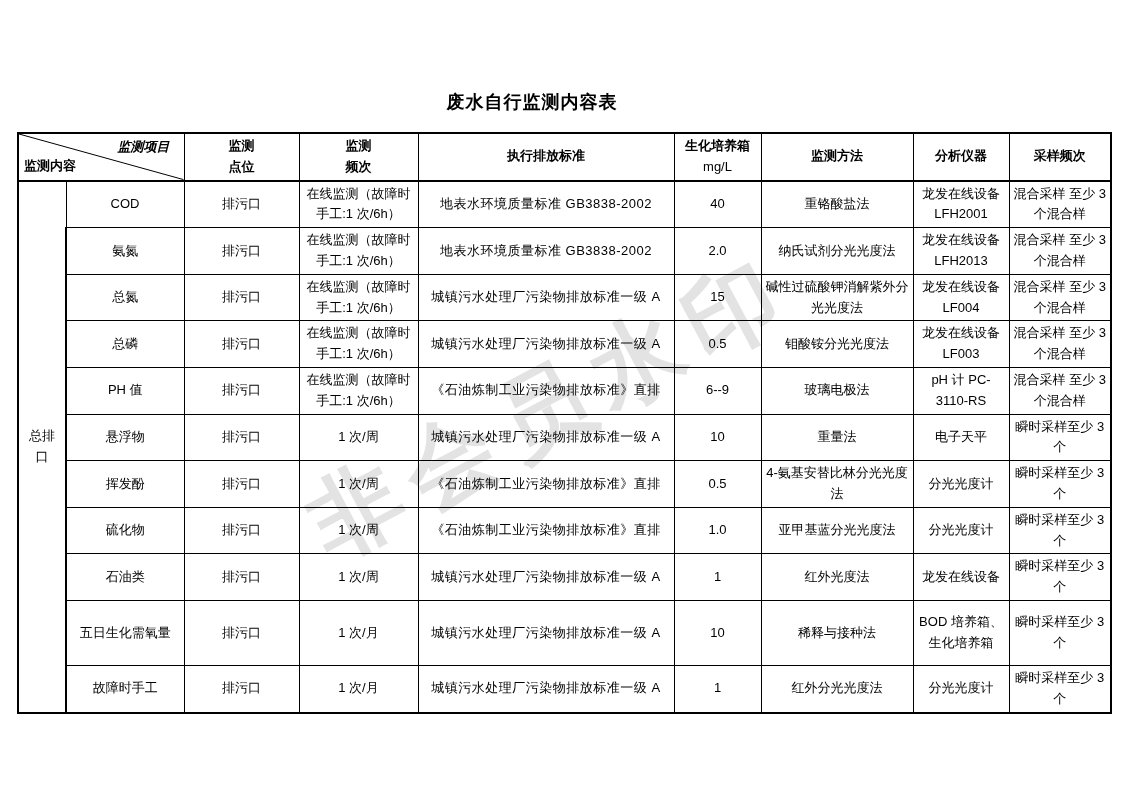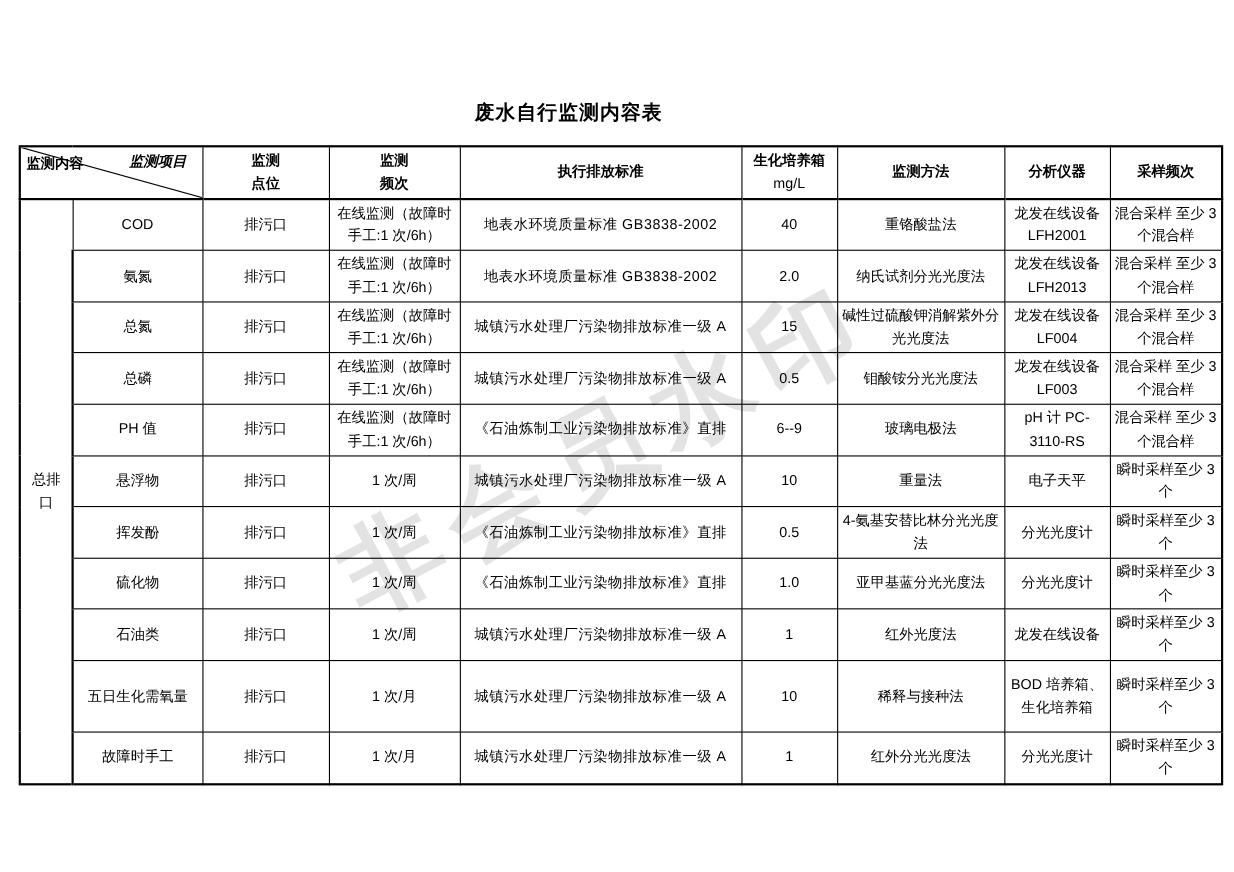--- a/index.html
+++ b/index.html
@@ -5,20 +5,21 @@
   html,body { margin:0; padding:0; }
   body {
     width:1122px; height:793px; background:#ffffff; position:relative;
     font-family:"Liberation Sans", sans-serif; color:#000;
     overflow:hidden;
   }
   .page-title {
     position:absolute; top:90px; left:0; width:1034px;
     text-align:center; font-size:18px; font-weight:bold; letter-spacing:1px;
     z-index:2;
+    padding-left:15px;
   }
   .watermark {
     position:absolute; left:550px; top:408px;
     transform:translate(-50%,-50%) rotate(-28deg);
     font-size:92px; letter-spacing:14px; white-space:nowrap;
     color:#e3e3e3; font-weight:bold; z-index:0; user-select:none;
   }
   table.monitor {
     position:absolute; left:17px; top:132px; width:1093px;
     border-collapse:collapse; table-layout:fixed; z-index:1;
@@ -29,21 +30,21 @@
     font-size:13px; line-height:1.6; padding:2px 3px;
     overflow:hidden; background:transparent;
   }
   table.monitor { border:2px solid #000; }
   table.monitor thead th { font-weight:bold; border-bottom:2px solid #000; }
   table.monitor tr > *:first-child { border-left:2px solid #000; }
   table.monitor tr > *:last-child { border-right:2px solid #000; }
   .corner-cell { position:relative; padding:0; }
   .corner-cell svg { position:absolute; inset:0; width:100%; height:100%; }
   .corner-top { position:absolute; top:3px; right:14px; font-weight:bold;font-style:italic; }
-  .corner-bottom { position:absolute; bottom:20px; left:5px; font-weight:bold;margin-top:28px; }
+  .corner-bottom { position:absolute; bottom:3px; left:5px; font-weight:bold;margin-top:28px; }
   .wrap2 { display:inline-block; width:2em;text-align:center; }
   .group-cell .wrap2 { width:2.2em; }
   .std-cell { letter-spacing:0.5px; }
   .limit-unit { font-weight:normal; }
 </style>
 </head>
 <body>
 
 <div class="page-title">废水自行监测内容表</div>
 <div class="watermark">非会员水印</div>

